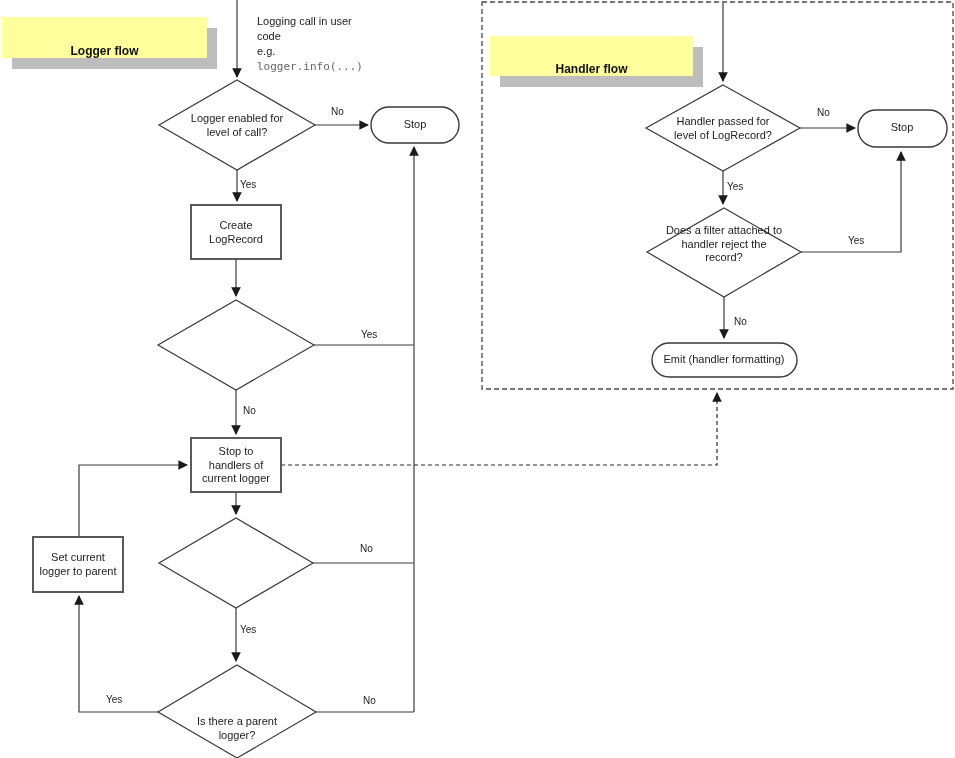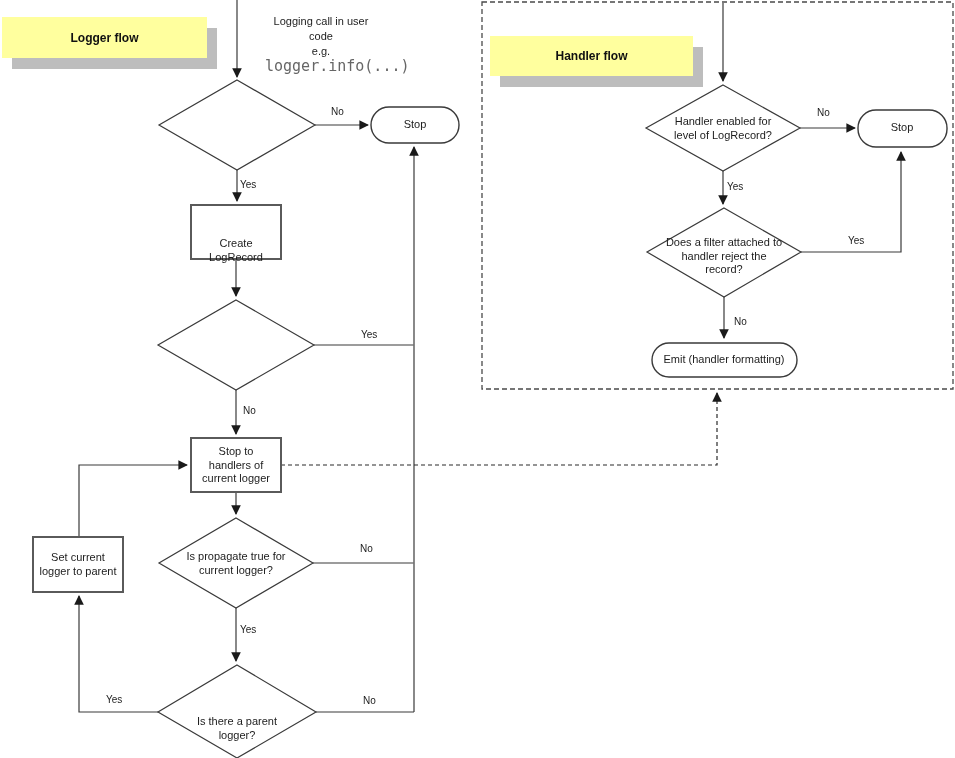--- a/index.html
+++ b/index.html
@@ -8,30 +8,30 @@
   *{box-sizing:border-box;}
   body{margin:0;background:#ffffff;font-family:"Liberation Sans",sans-serif;}
   .canvas{position:relative;width:955px;height:758px;background:#fff;overflow:hidden;}
   svg.wires{position:absolute;left:0;top:0;width:955px;height:758px;}
   svg .ln{stroke:var(--line);stroke-width:1.2;fill:none;}
   svg .shape{fill:#ffffff;stroke:var(--line);stroke-width:1.2;}
   svg .rectshape{fill:#ffffff;stroke:#5a5a5a;stroke-width:2;}
   svg .capsule{fill:#ffffff;stroke:var(--line);stroke-width:1.4;}
   svg .dashed{stroke:#2b2b2b;stroke-width:1.2;fill:none;stroke-dasharray:4 3;}
   svg .container{fill:none;stroke:#4a4a4a;stroke-width:1.3;stroke-dasharray:5 3;}
-  .note{position:absolute;display:flex;align-items:center;justify-content:center;
+  .note{position:absolute;display:flex;align-items:flex-end;justify-content:center;
         background:var(--note-bg);box-shadow:10px 11px 0 var(--note-shadow);
         font-weight:bold;font-size:12px;color:#111;}
   .node-label{position:absolute;transform:translate(-50%,-50%);text-align:center;
         font-size:11px;line-height:13.5px;color:#1c1c1c;}
   .edge-label{position:absolute;font-size:10px;color:#1c1c1c;white-space:nowrap;}
-  .entry-text{position:absolute;transform:translateX(-50%);text-align:center;
-        font-size:11px;line-height:15px;color:#1c1c1c;margin-left:8px;}
+  .entry-text{position:absolute;transform:translateX(-50%);
+        font-size:11px;line-height:15px;color:#1c1c1c;}
   .code-line{font-family:"DejaVu Sans Mono","Liberation Mono",monospace;
-        color:var(--code-text);font-size:15px;white-space:nowrap;}
+        color:var(--code-text);font-size:11px;white-space:nowrap;}
 </style>
 </head>
 <body>
 
 <div class="canvas">
 
   <svg class="wires" viewBox="0 0 955 758">
     <defs>
       <marker id="arr" viewBox="0 0 10 10" refX="9" refY="5" markerWidth="8" markerHeight="8" orient="auto-start-reverse">
         <path d="M0,0 L10,5 L0,10 Z" fill="#1a1a1a"></path>
@@ -82,30 +82,30 @@
   <div class="note" style="left:490px;top:36px;width:203px;height:40px">
     <span>Handler flow</span>
   </div>
 
   <div class="entry-text" style="left:313px;top:14px;width:112px">
     <div>Logging call in user code</div>
     <div>e.g.</div>
     <div class="code-line">logger.info(...)</div>
   </div>
 
+  <div class="node-label" style="left:237px;top:125px;width:112px">Logger enabled for level of call?</div>
   <div class="node-label" style="left:415px;top:125px;width:60px">Stop</div>
-  <div class="node-label" style="left:236px;top:250px;width:70px">Create LogRecord</div>
+  <div class="node-label" style="left:236px;top:232px;width:70px">Create LogRecord</div>
   <div class="node-label" style="left:236px;top:465px;width:72px">Stop to handlers of current logger</div>
-  <div class="node-label" style="left:236px;top:563px;width:110px">Is propagate true for current logger?</div>
   <div class="node-label" style="left:237px;top:728px;width:95px">Is there a parent logger?</div>
   <div class="node-label" style="left:78px;top:564px;width:84px">Set current logger to parent</div>
 
-  <div class="node-label" style="left:723px;top:128px;width:112px">Handler enabled for level of LogRecord?</div>
+  <div class="node-label" style="left:723px;top:128px;width:112px">Handler passed for level of LogRecord?</div>
   <div class="node-label" style="left:902px;top:128px;width:60px">Stop</div>
-  <div class="node-label" style="left:724px;top:256px;width:118px">Does a filter attached to handler reject the record?</div>
+  <div class="node-label" style="left:724px;top:244px;width:118px">Does a filter attached to handler reject the record?</div>
   <div class="node-label" style="left:724px;top:360px;width:150px">Emit (handler formatting)</div>
 
   <div class="edge-label" style="left:331px;top:106px">No</div>
   <div class="edge-label" style="left:240px;top:179px">Yes</div>
   <div class="edge-label" style="left:361px;top:329px">Yes</div>
   <div class="edge-label" style="left:243px;top:405px">No</div>
   <div class="edge-label" style="left:360px;top:543px">No</div>
   <div class="edge-label" style="left:240px;top:624px">Yes</div>
   <div class="edge-label" style="left:106px;top:694px">Yes</div>
   <div class="edge-label" style="left:363px;top:695px">No</div>

